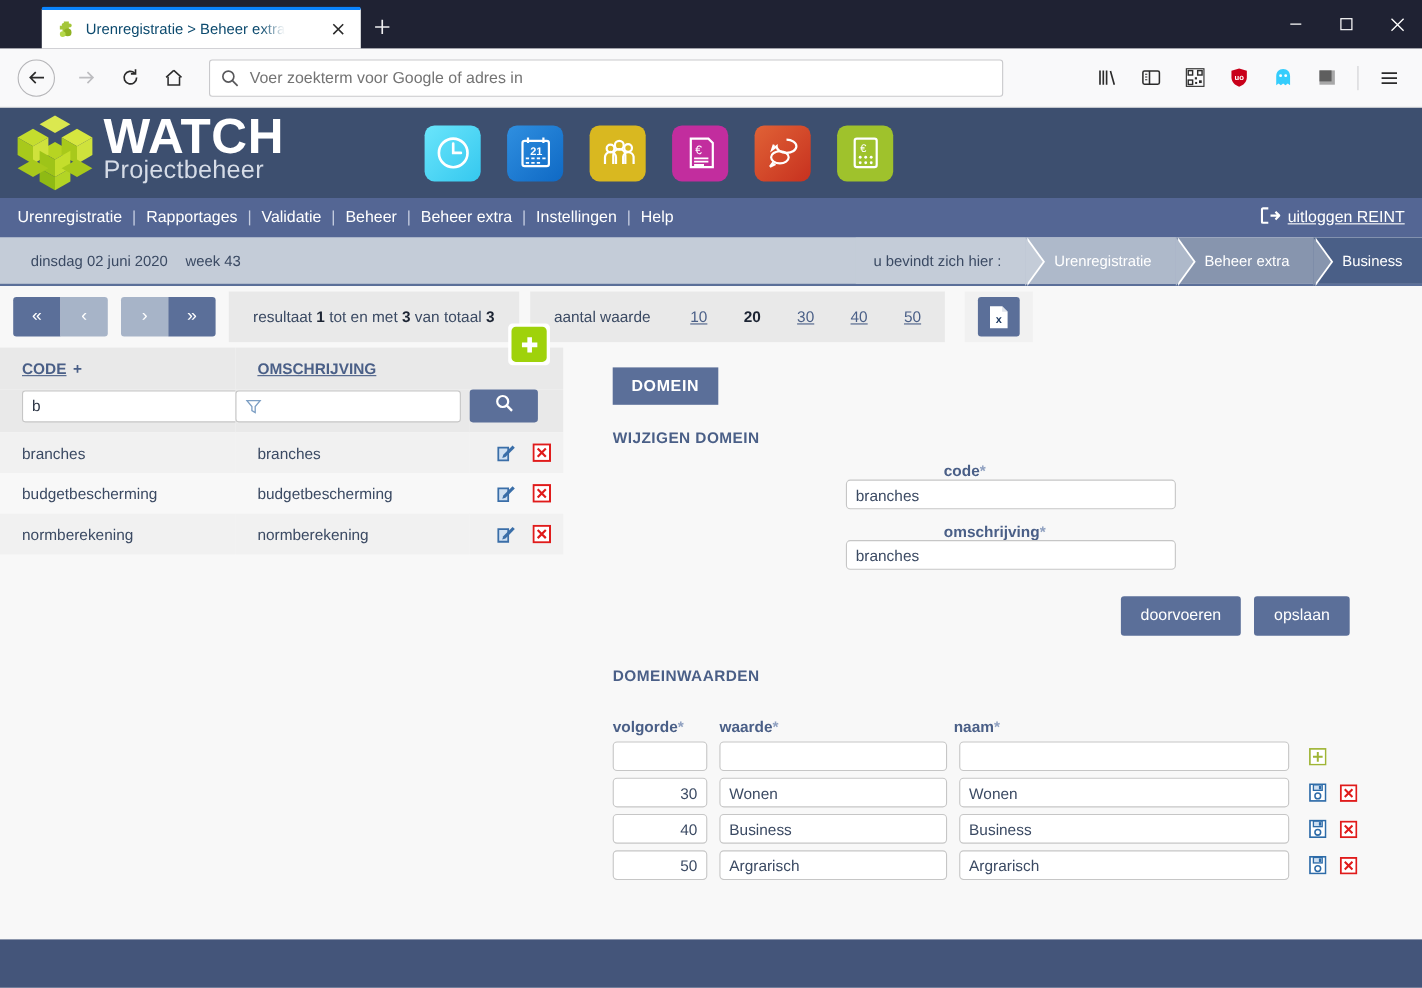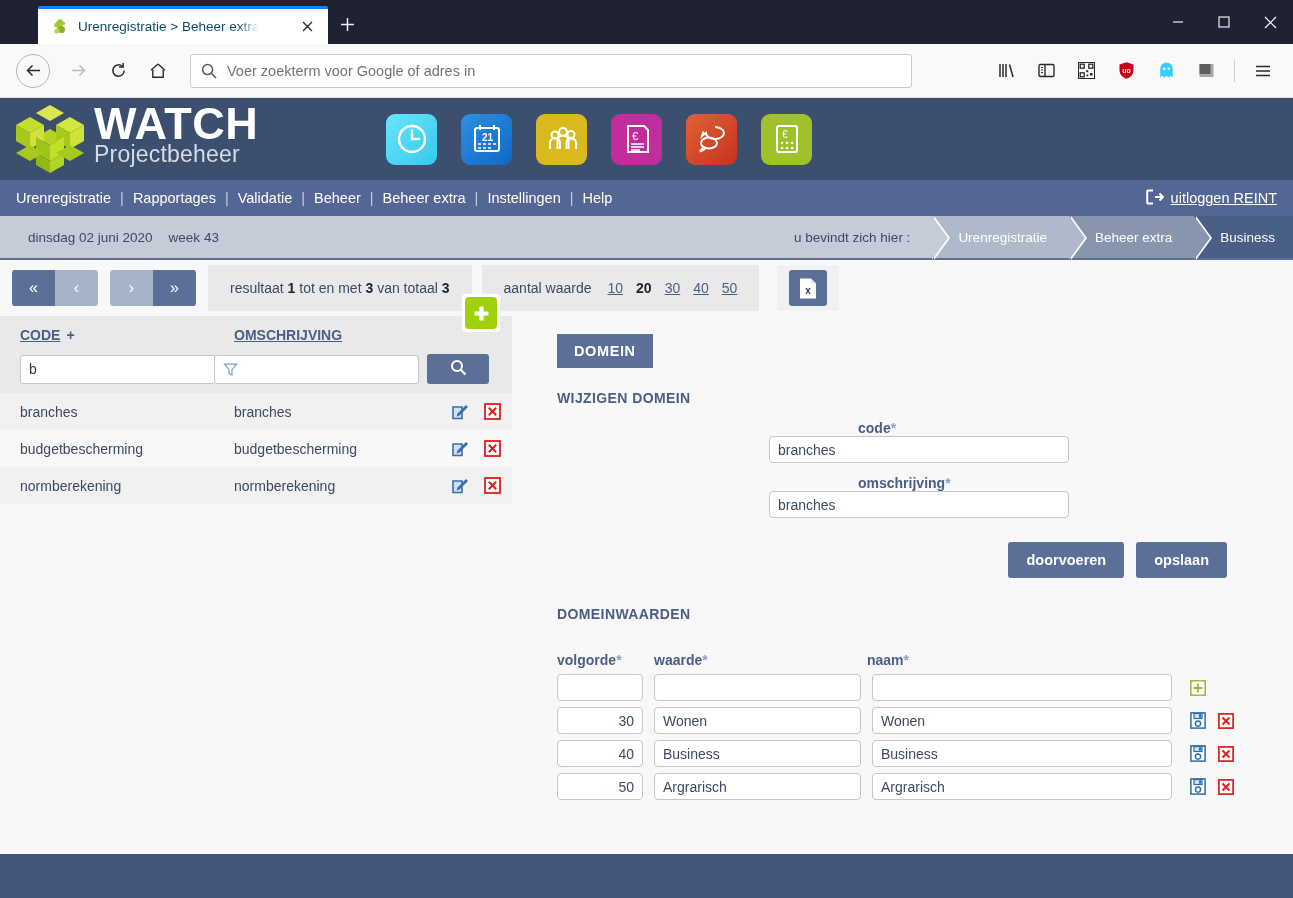--- a/index.html
+++ b/index.html
@@ -255,21 +255,21 @@
   .chip-gap { width: 10px; }
   .rows-chip {
     background: #e9e9e9;
     height: 46px;
     display: flex; align-items: center; gap: 13px;
     padding: 0 22px;
     font-size: 14px;
     color: #3b4a63;
   }
   .rows-chip .lbl { margin-right: 3px; }
-  .rows-chip a { color: #4a5f87; text-decoration: underline; }
+  .rows-chip a { color: #4a5f87; text-decoration: underline; margin-left: 20px; }
   .rows-chip a.active { font-weight: bold; color: #1c2433; text-decoration: none; }
   .export-zone {
     background: #f1f1f1;
     height: 46px;
     display: flex; align-items: center; justify-content: center;
     padding: 0 12px;
     margin-left: 18px;
   }
   .excel-btn {
     width: 38px; height: 36px;
@@ -383,21 +383,21 @@
     display: flex; align-items: center;
     padding: 0 8px;
     font-size: 14px;
     color: #3b4a63;
   }
   .btn-row { display: flex; gap: 12px; margin: 24px 0 0 0; width: 670px; justify-content: flex-end; }
   .btn {
     background: #5b6f99;
     color: #ffffff;
     font-size: 14.5px;
-    font-weight: bold;
+    font-weight: normal;
     padding: 10px 18px;
     border-radius: 3px;
     display: inline-flex; align-items: center; justify-content: center;
   }
 
   .dw-head { display: flex; margin: 30px 0 6px 0; }
   .dw-h {
     font-size: 14px; font-weight: bold; color: #4a5f87;
   }
   .dw-h.volgorde { width: 97px; }

